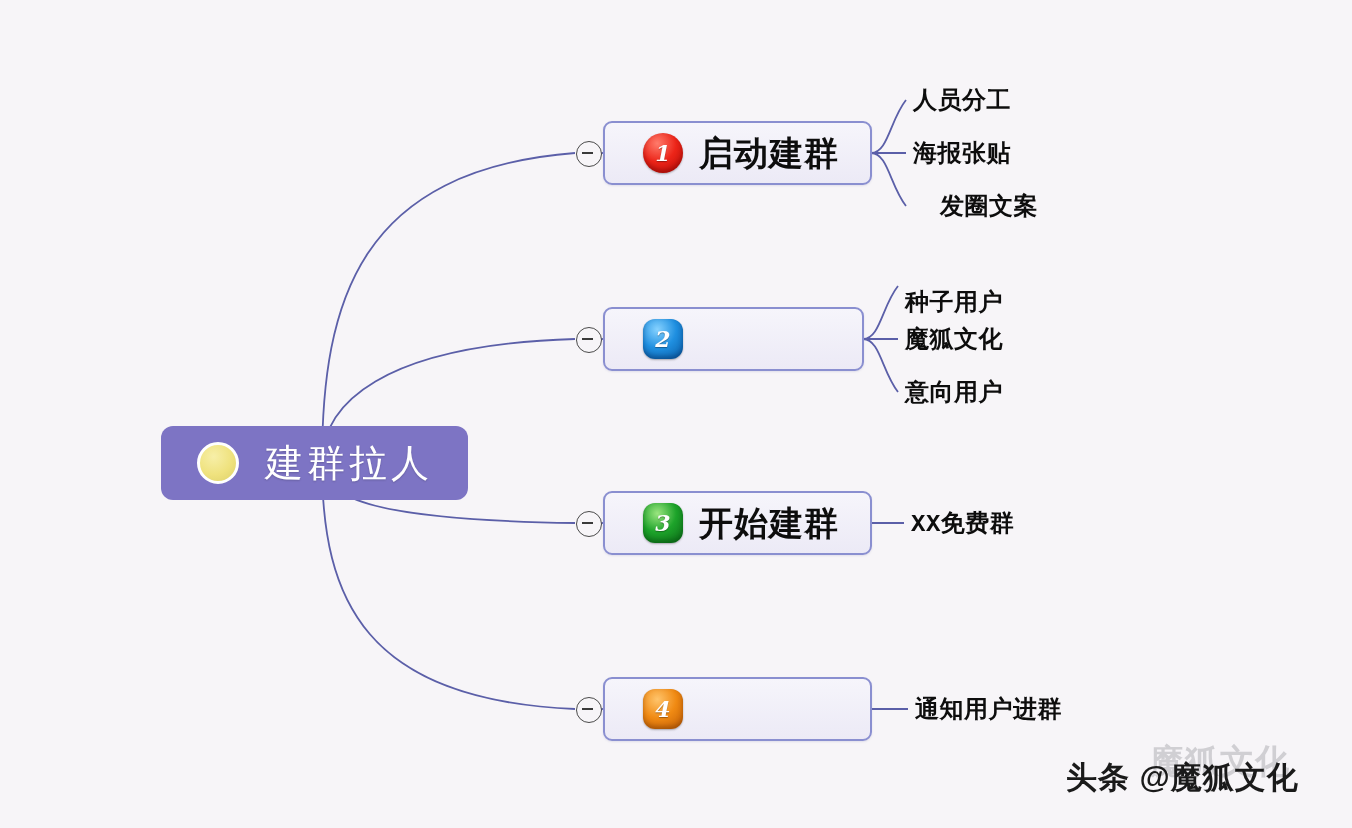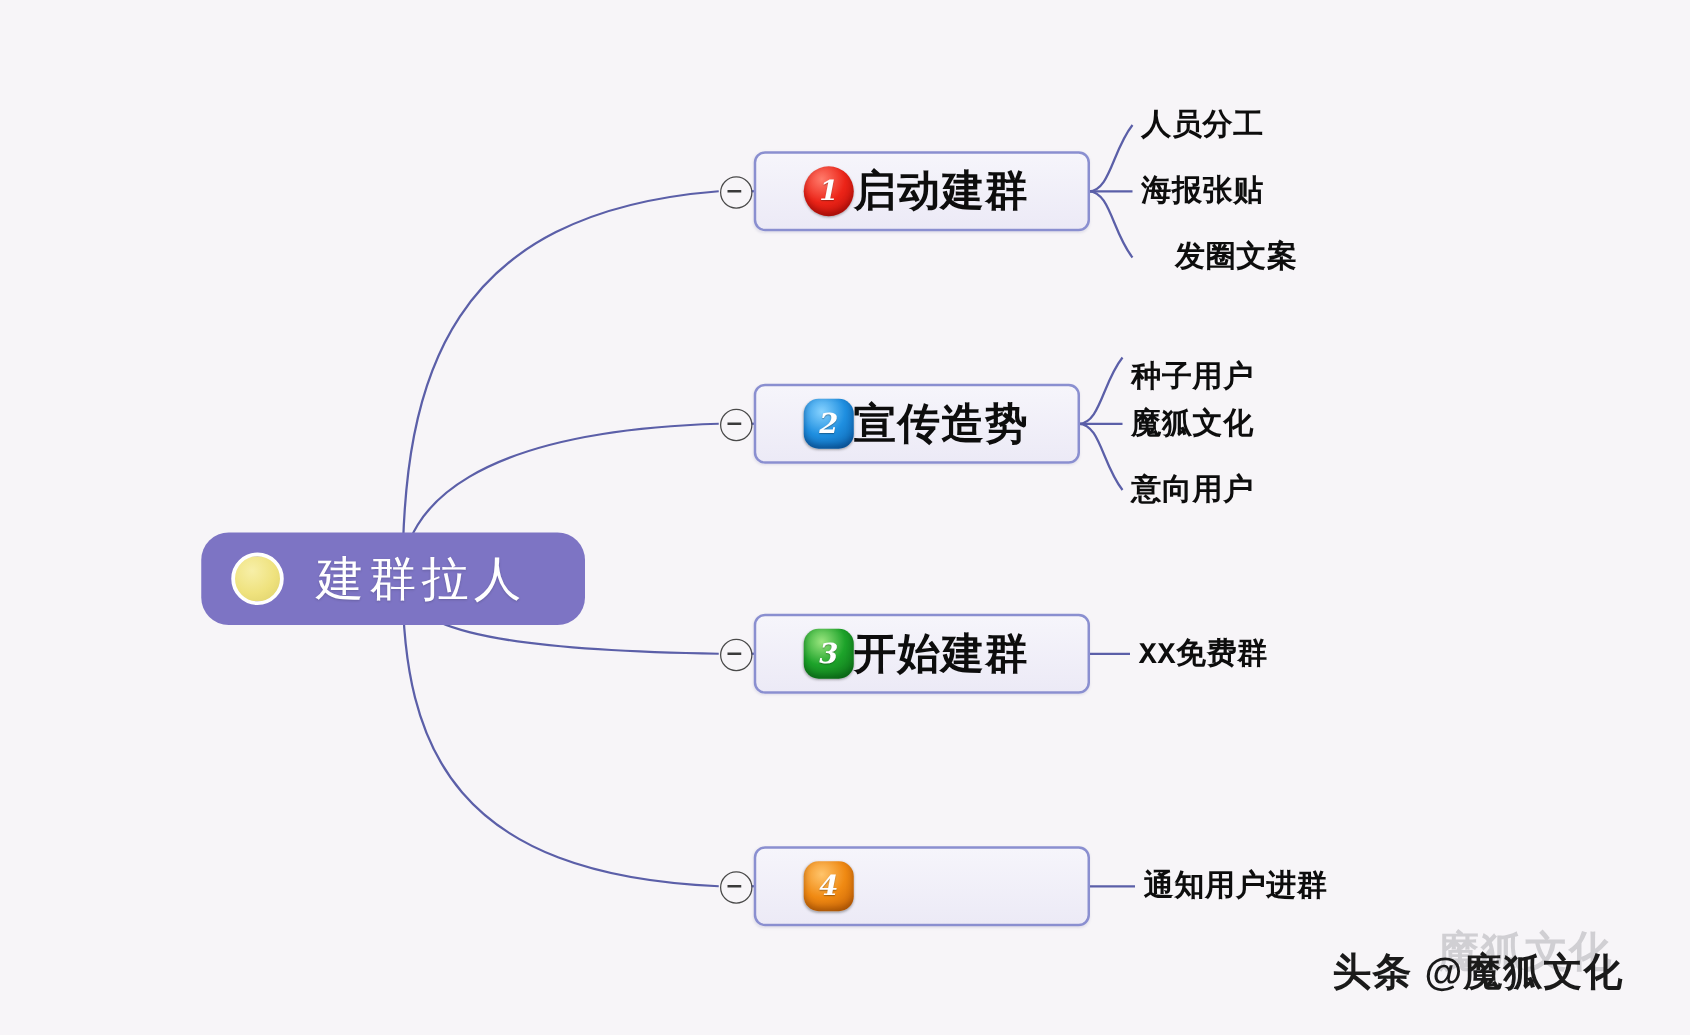--- a/index.html
+++ b/index.html
@@ -29,24 +29,24 @@
   }
 
   
   .root-node {
     position: absolute;
     left: 161px;
     top: 426px;
     width: 307px;
     height: 74px;
     background: #7d74c4;
-    border-radius: 22px;
+    border-radius: 12px;
     display: flex;
     align-items: center;
-    padding-left: 24px;
+    padding-left: 36px;
     box-sizing: border-box;
     z-index: 5;
   }
   .root-bullet {
     width: 42px;
     height: 42px;
     border-radius: 50%;
     background: radial-gradient(circle at 38% 32%, #f7efa8 0%, #efe27e 55%, #ddd06a 100%);
     border: 3px solid #ffffff;
     box-sizing: border-box;
@@ -70,20 +70,21 @@
     border: 2px solid #8a8fd0;
     border-radius: 9px;
     display: flex;
     align-items: center;
     box-sizing: border-box;
     padding-left: 38px;
     z-index: 4;
     box-shadow: 0 1px 2px rgba(120,120,170,0.18);
   }
   .branch-label {
+    margin-left: 16px;
     font-size: 34px;
     color: #0d0d0d;
     font-weight: 700;
     white-space: nowrap;
     letter-spacing: 1px;
     line-height: 1;
   }
 
   
   .badge {
@@ -226,21 +227,20 @@
   <div class="branch-node" style="left:603px; top:121px; width:269px; height:64px;">
     <div class="badge badge-1">1</div>
     <div class="branch-label">启动建群</div>
   </div>
   <div class="leaf" style="left:913px; top:90px;">人员分工</div>
   <div class="leaf" style="left:913px; top:143px;">海报张贴</div>
   <div class="leaf" style="left:940px; top:196px;">发圈文案</div>
 
   <div class="branch-node" style="left:603px; top:307px; width:261px; height:64px;">
     <div class="badge badge-2">2</div>
-    <div class="branch-label">宣传造势</div>
   </div>
   <div class="leaf" style="left:905px; top:292px;">种子用户</div>
   <div class="leaf" style="left:905px; top:329px;">魔狐文化</div>
   <div class="leaf" style="left:905px; top:382px;">意向用户</div>
 
   <div class="branch-node" style="left:603px; top:491px; width:269px; height:64px;">
     <div class="badge badge-3">3</div>
     <div class="branch-label">开始建群</div>
   </div>
   <div class="leaf" style="left:911px; top:513px;">XX免费群</div>

